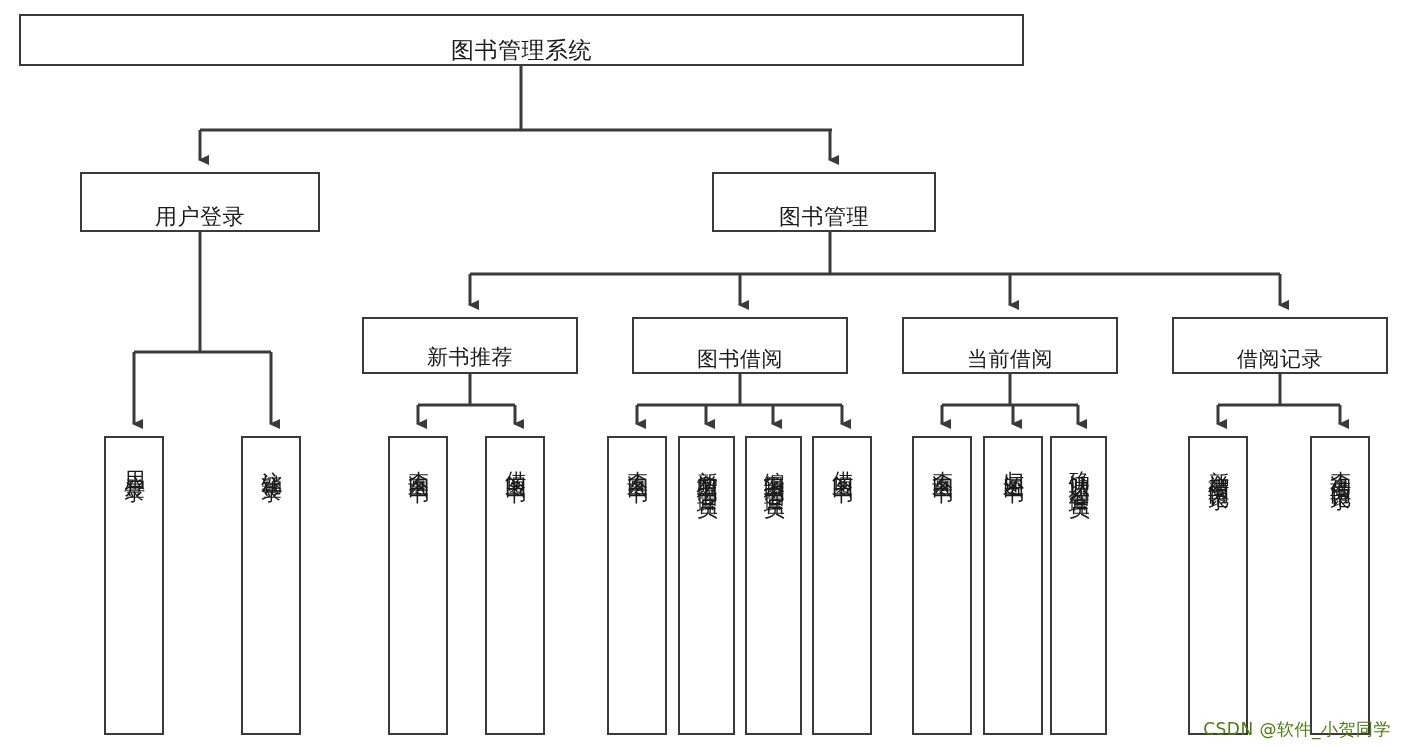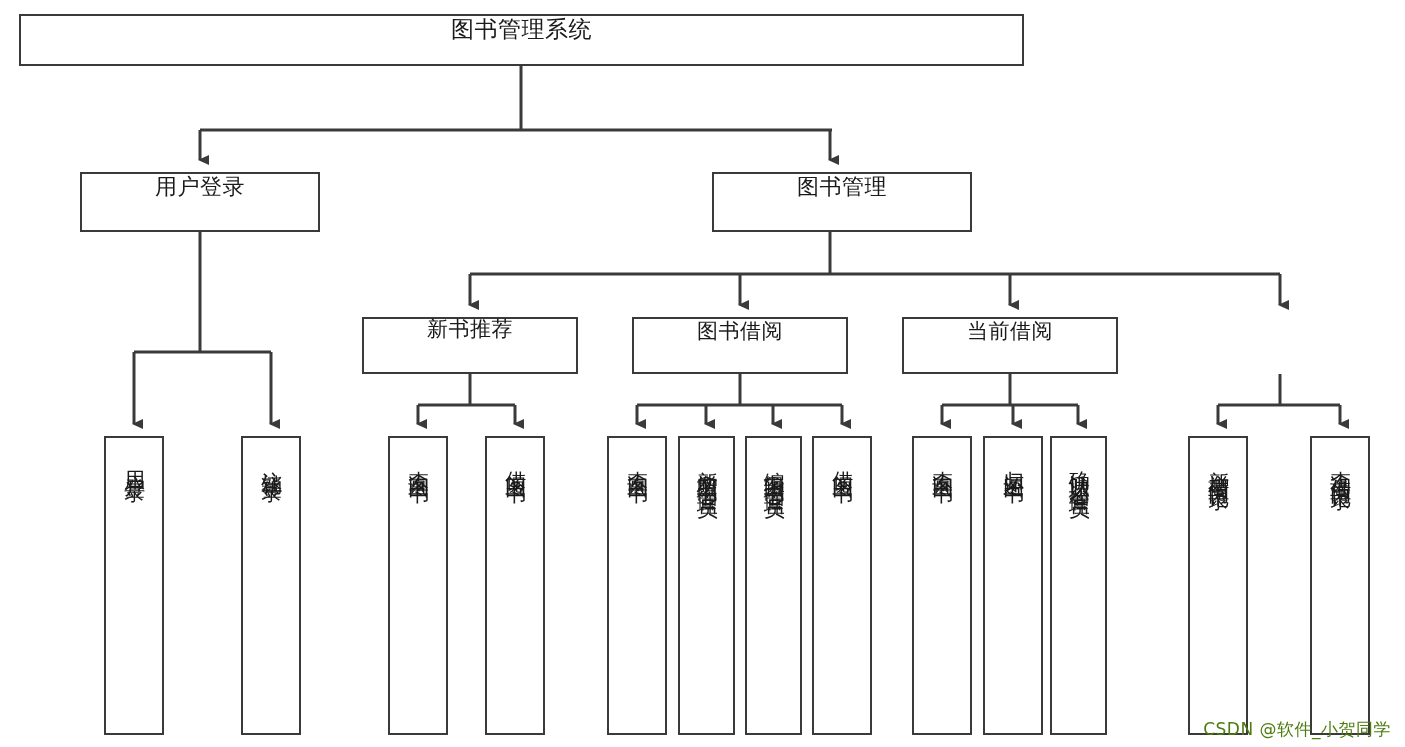--- a/index.html
+++ b/index.html
@@ -20,21 +20,21 @@
     left:0; top:0;
     width:1405px; height:747px;
     pointer-events:none;
   }
   .node{
     position:absolute;
     box-sizing:border-box;
     background:#ffffff;
     border:2px solid #3a3a3a;
     display:flex;
-    align-items:flex-start;
+    align-items:flex-end;
     justify-content:center;
     color:#1a1a1a;
     z-index:2;
   }
   .node.root{ font-size:23px; }
   .node.lvl2{ font-size:22px; }
   .node.lvl3{ font-size:21px; }
   .node .label{
     line-height:1.18;
     letter-spacing:0.5px;
@@ -120,32 +120,35 @@
     </g>
   </svg>
 
   <div class="node root" style="left:19px; top:14px; width:1005px; height:52px;">
     <span class="label">图书管理系统</span>
   </div>
 
   <div class="node lvl2" style="left:80px; top:172px; width:240px; height:60px;">
     <span class="label">用户登录</span>
   </div>
-  <div class="node lvl2" style="left:712px; top:172px; width:260px; height:60px;">
+  <div class="node lvl2" style="left:712px; top:172px; width:224px; height:60px;">
     <span class="label">图书管理</span>
   </div>
 
   <div class="node lvl3" style="left:362px; top:317px; width:216px; height:57px;font-family:Liberation Mono, monospace;">
     <span class="label">新书推荐</span>
   </div>
   <div class="node lvl3" style="left:632px; top:317px; width:216px; height:57px;">
     <span class="label">图书借阅</span>
   </div>
   <div class="node lvl3" style="left:902px; top:317px; width:216px; height:57px;">
     <span class="label">当前借阅</span>
+  </div>
+  <div class="node lvl3" style="left:1172px; top:317px; width:216px; height:57px;">
+    <span class="label">借阅记录</span>
   </div>
 
   <div class="node leaf" style="left:104px; top:436px; width:60px; height:299px;">
     <span class="label">用户登录</span>
   </div>
   <div class="node leaf" style="left:241px; top:436px; width:60px; height:299px;">
     <span class="label">注销登录</span>
   </div>
 
   <div class="node leaf" style="left:388px; top:436px; width:60px; height:299px;">

